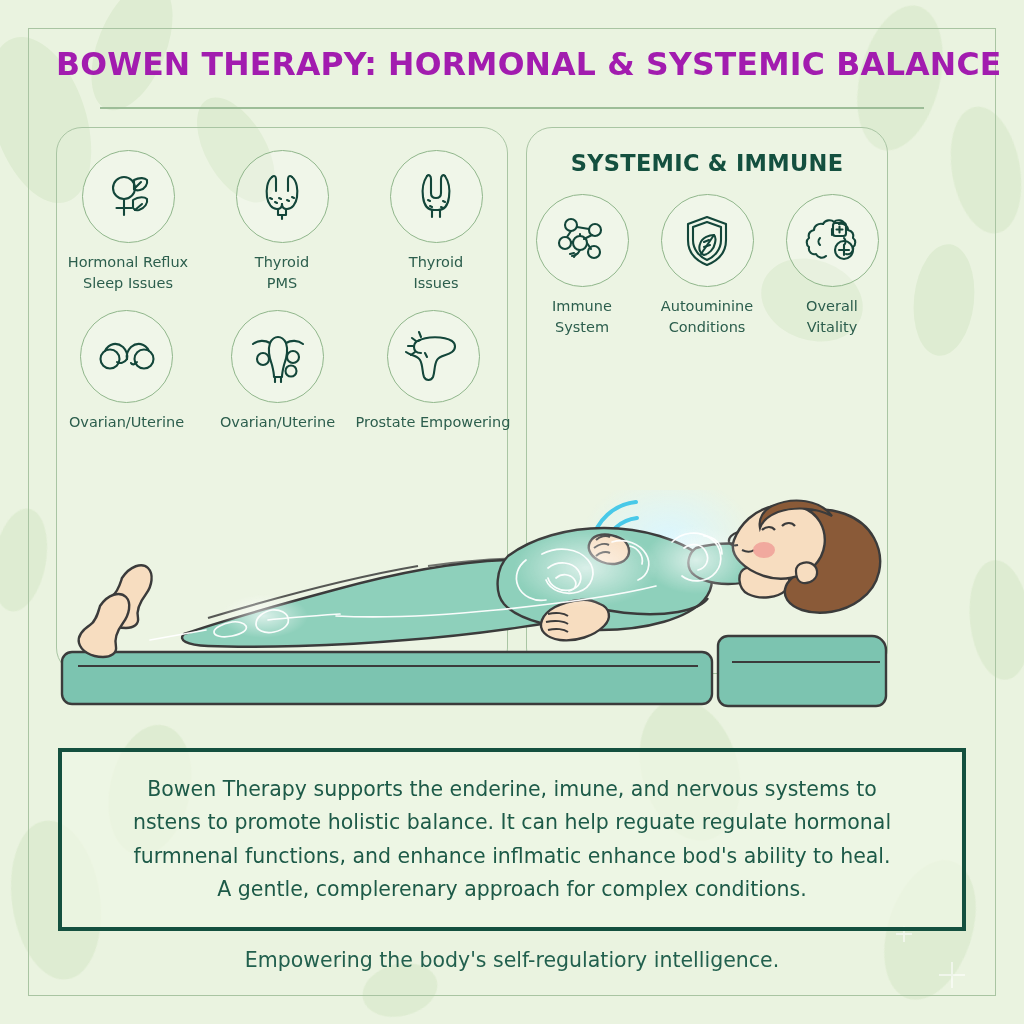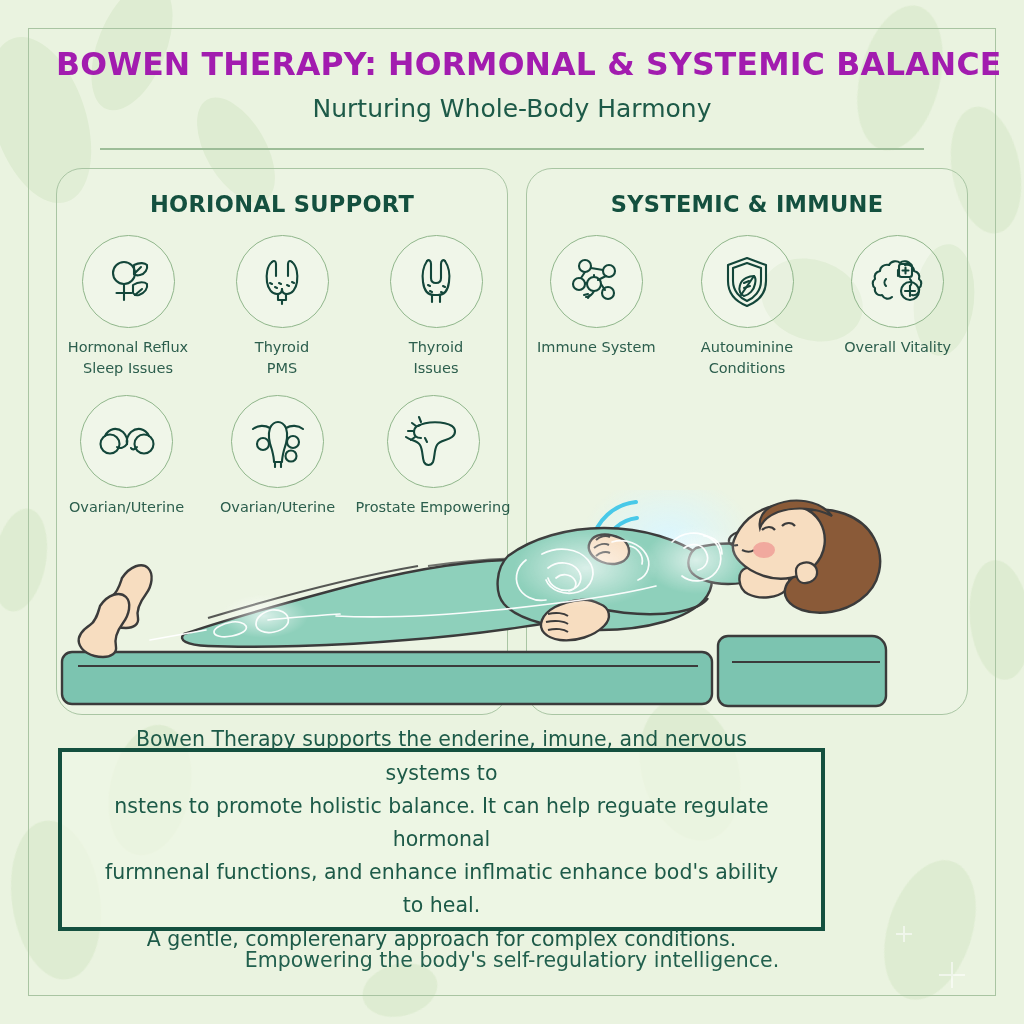--- a/index.html
+++ b/index.html
@@ -77,21 +77,21 @@
 
   .panel {
     border: 1.4px solid #a9c5a3;
     border-radius: 26px;
     background: rgba(255,255,255,0.10);
     padding: 22px 10px 10px 10px;
     position: relative;
   }
 
   .panel-left  { width: 452px; height: 547px; }
-  .panel-right { width: 442px; height: 547px; }
+  .panel-right { width: 362px; height: 547px; }
 
   .panel-heading {
     text-align: center;
     font-size: 22.5px;
     font-weight: 700;
     color: #14503f;
     letter-spacing: 0.3px;
     margin-bottom: 18px;
   }
 
@@ -140,21 +140,21 @@
     height: 240px;
     z-index: 3;
     pointer-events: none;
   }
 
   
   .callout {
     position: absolute;
     left: 58px;
     top: 748px;
-    width: 767px;
+    width: 908px;
     height: 183px;
     border: 4.5px solid #14503f;
     background: rgba(238,246,228,0.72);
     z-index: 4;
     display: flex;
     align-items: center;
     justify-content: center;
   }
 
   .callout-text {
@@ -203,27 +203,25 @@
     <path d="M952 962 l0 26 M939 975 l26 0"></path>
     <path d="M904 926 l0 16 M896 934 l16 0"></path>
   </g>
 </svg>
 
 <div class="page-frame"></div>
 
 <div class="page-inner">
 
   <div class="title">BOWEN THERAPY: HORMONAL &amp; SYSTEMIC BALANCE</div>
-  <div class="subtitle">Nurturing Whole-Body Harmony</div>
   <div class="header-rule"></div>
 
   <div class="panels">
 
     <div class="panel panel-left">
-      <div class="panel-heading">HORIONAL SUPPORT</div>
 
       <div class="icon-row">
 
         <div class="icon-cell">
           <div class="icon-circle">
             <svg width="56" height="56" viewBox="0 0 56 56" fill="none" stroke="#13463a" stroke-width="2.1" stroke-linecap="round" stroke-linejoin="round">
               <circle cx="24" cy="20" r="11"></circle>
               <path d="M24 31 v16"></path>
               <path d="M16.5 40 h15"></path>
               <path d="M34 12 c6-3 11-2 13 0 c1 4-2 9-7 10 c-4 1-6-1-6-1z"></path>

